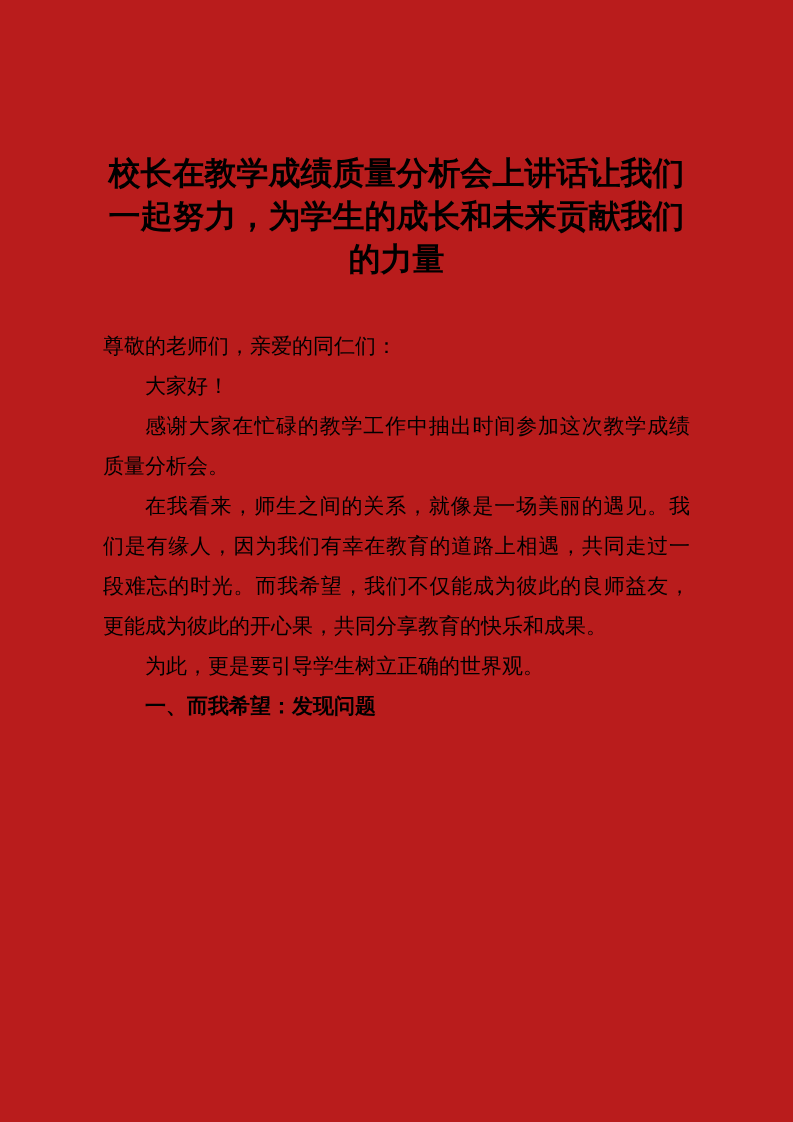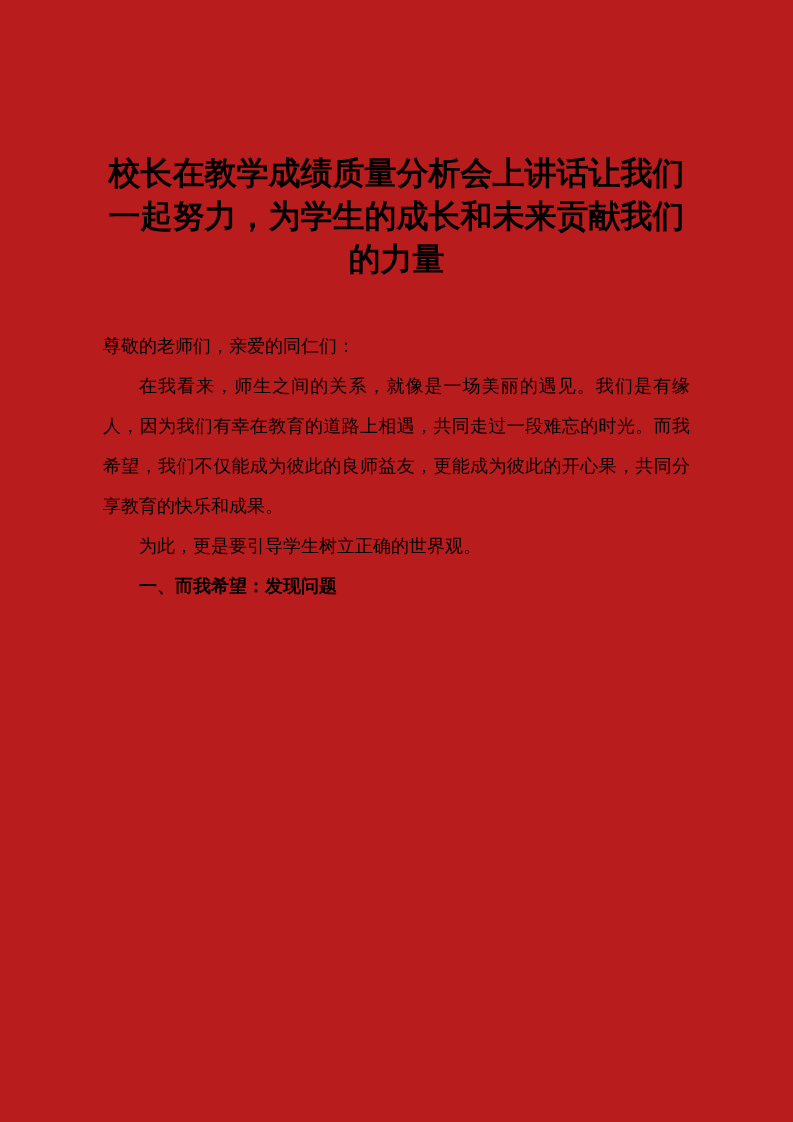--- a/index.html
+++ b/index.html
@@ -22,21 +22,21 @@
   .doc-title {
     margin: 0 0 45px 0;
     font-size: 32px;
     line-height: 43px;
     font-weight: bold;
     text-align: center;
     letter-spacing: 0;
     color: #000000;
   }
   .doc-body {
-    font-size: 18px;
+    font-size: 21px;
     line-height: 40px;
     text-align: justify;
     text-justify: inter-character;
     color: #000000;
   }
   .para {
     margin: 0;
     padding: 0;
     text-indent: 2em;
     word-break: break-all;
@@ -48,17 +48,19 @@
     font-weight: bold;
   }
 </style>
 </head>
 <body>
 
 <div class="page">
   <h1 class="doc-title">校长在教学成绩质量分析会上讲话让我们一起努力，为学生的成长和未来贡献我们的力量</h1>
   <div class="doc-body">
       <p class="para greeting">尊敬的老师们，亲爱的同仁们：</p>
+      <p class="para body">大家好！</p>
+      <p class="para body">感谢大家在忙碌的教学工作中抽出时间参加这次教学成绩质量分析会。</p>
       <p class="para body">在我看来，师生之间的关系，就像是一场美丽的遇见。我们是有缘人，因为我们有幸在教育的道路上相遇，共同走过一段难忘的时光。而我希望，我们不仅能成为彼此的良师益友，更能成为彼此的开心果，共同分享教育的快乐和成果。</p>
       <p class="para body">为此，更是要引导学生树立正确的世界观。</p>
       <p class="para heading">一、而我希望：发现问题</p>
     </div>
 </div>
 
 </body></html>

